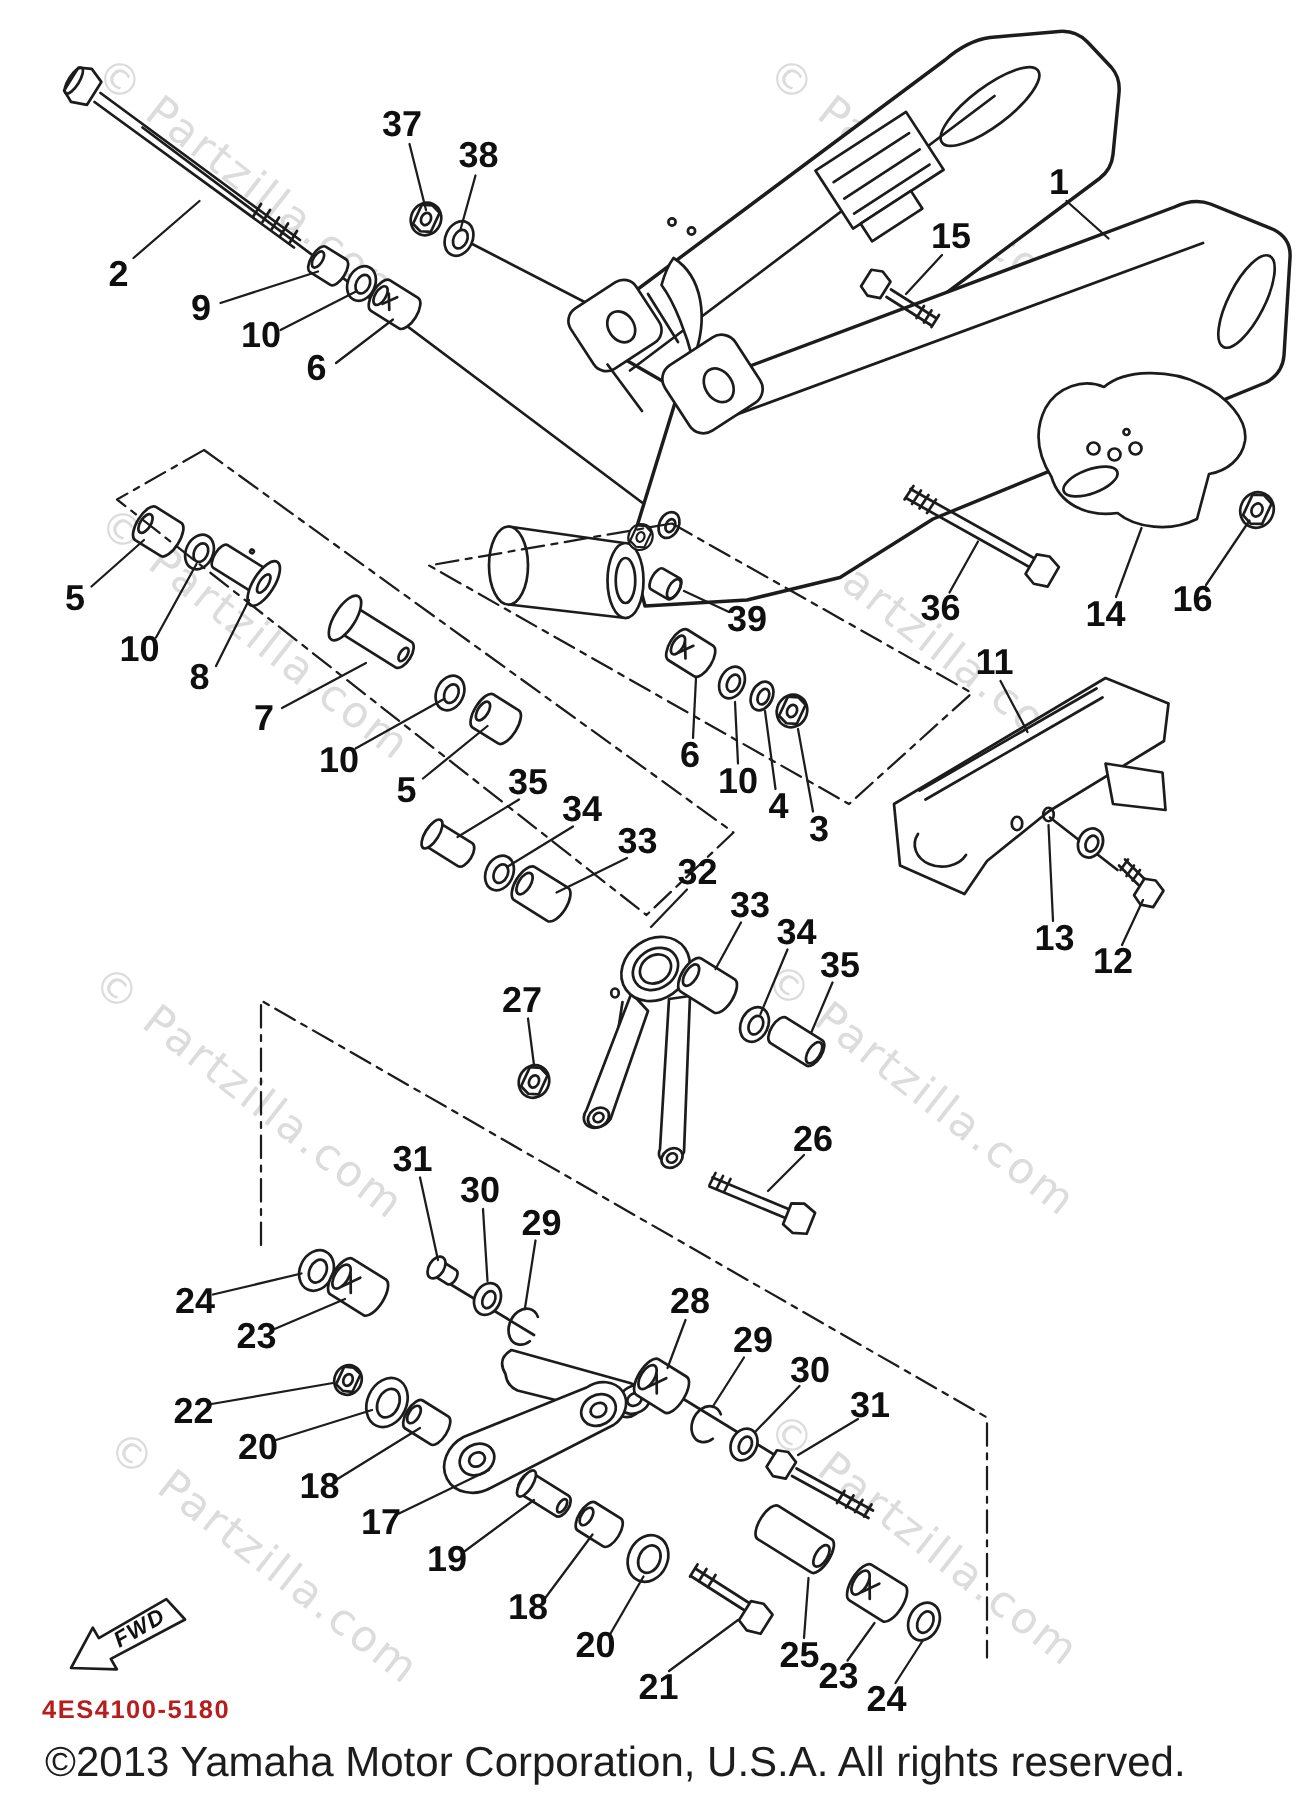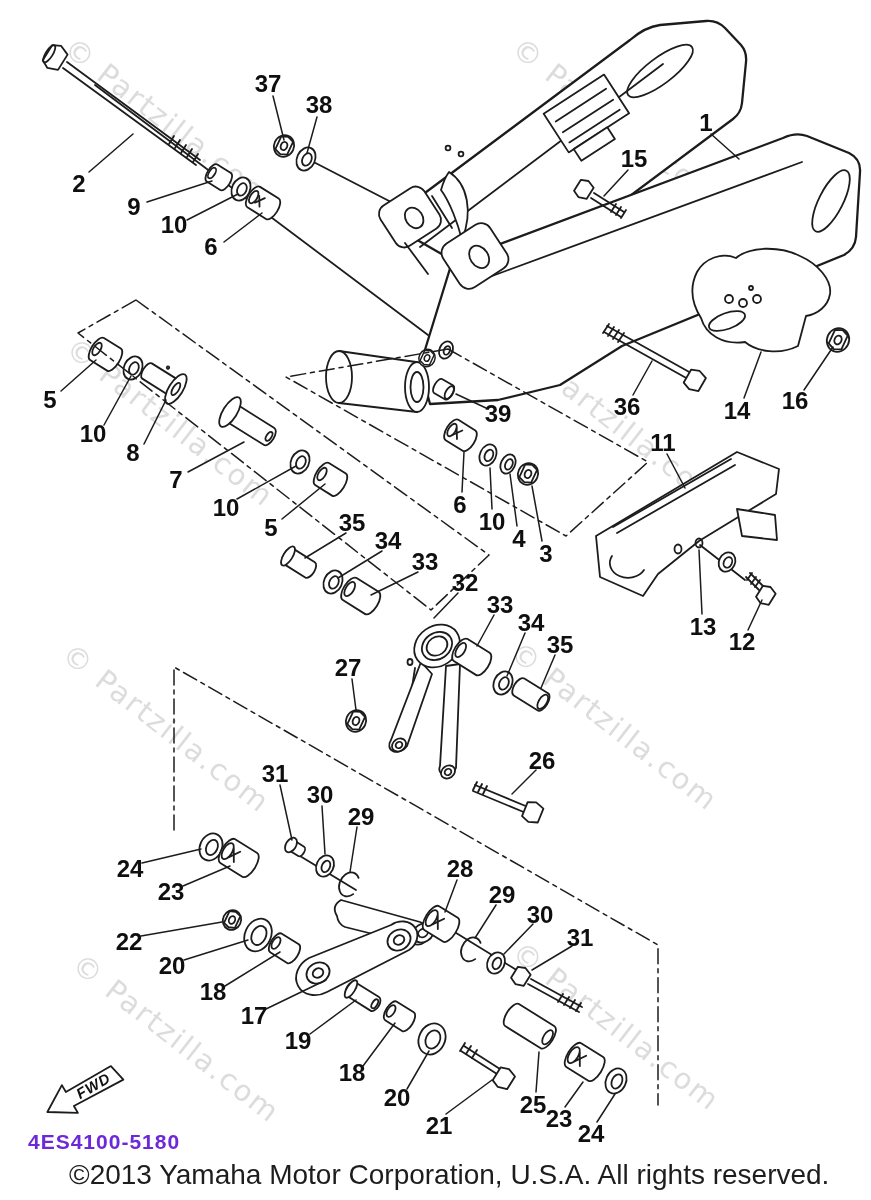--- a/index.html
+++ b/index.html
@@ -15,24 +15,24 @@
   svg .dash{stroke-dasharray:15 5 4 5;stroke-width:1.5;}
   svg line.leader{stroke-width:1.5;}
   svg text{stroke:none;}
   svg text.callout{fill:#0f0f0f;font-family:"Liberation Sans",sans-serif;
       font-size:24px;font-weight:700;text-anchor:middle;dominant-baseline:central;}
   svg text.wm{fill:#d6d6d6;font-family:"DejaVu Sans",sans-serif;font-size:29px;
       letter-spacing:2px;opacity:.85;}
   svg text.fwd-text{fill:#101010;font-family:"Liberation Sans",sans-serif;
       font-size:15px;font-weight:700;font-style:italic;text-anchor:middle;
       dominant-baseline:central;letter-spacing:1px;}
-  .code{position:absolute;left:28px;top:1130px;font-size:21px;font-weight:700;
-      letter-spacing:1px;color:#6d28d9;}
+  .code{position:absolute;left:28px;top:1130px;font-size:17px;font-weight:700;
+      letter-spacing:1px;color:#b91c1c;}
   .copyright{position:absolute;left:30px;top:1159px;font-size:28px;color:#1d1d1d;
-      white-space:nowrap;margin-left:39px;}
+      white-space:nowrap;}
 </style>
 </head>
 <body>
 
 <div class="page">
 <svg width="871" height="1200" viewBox="0 0 871 1200">
 
   <g id="wm-layer">
         <text class="wm" transform="translate(62,52) rotate(38)" style="fill: rgb(214, 214, 214);">© Partzilla.com</text>
         <text class="wm" transform="translate(510,52) rotate(38)" style="fill: rgb(214, 214, 214);">© Partzilla.com</text>

